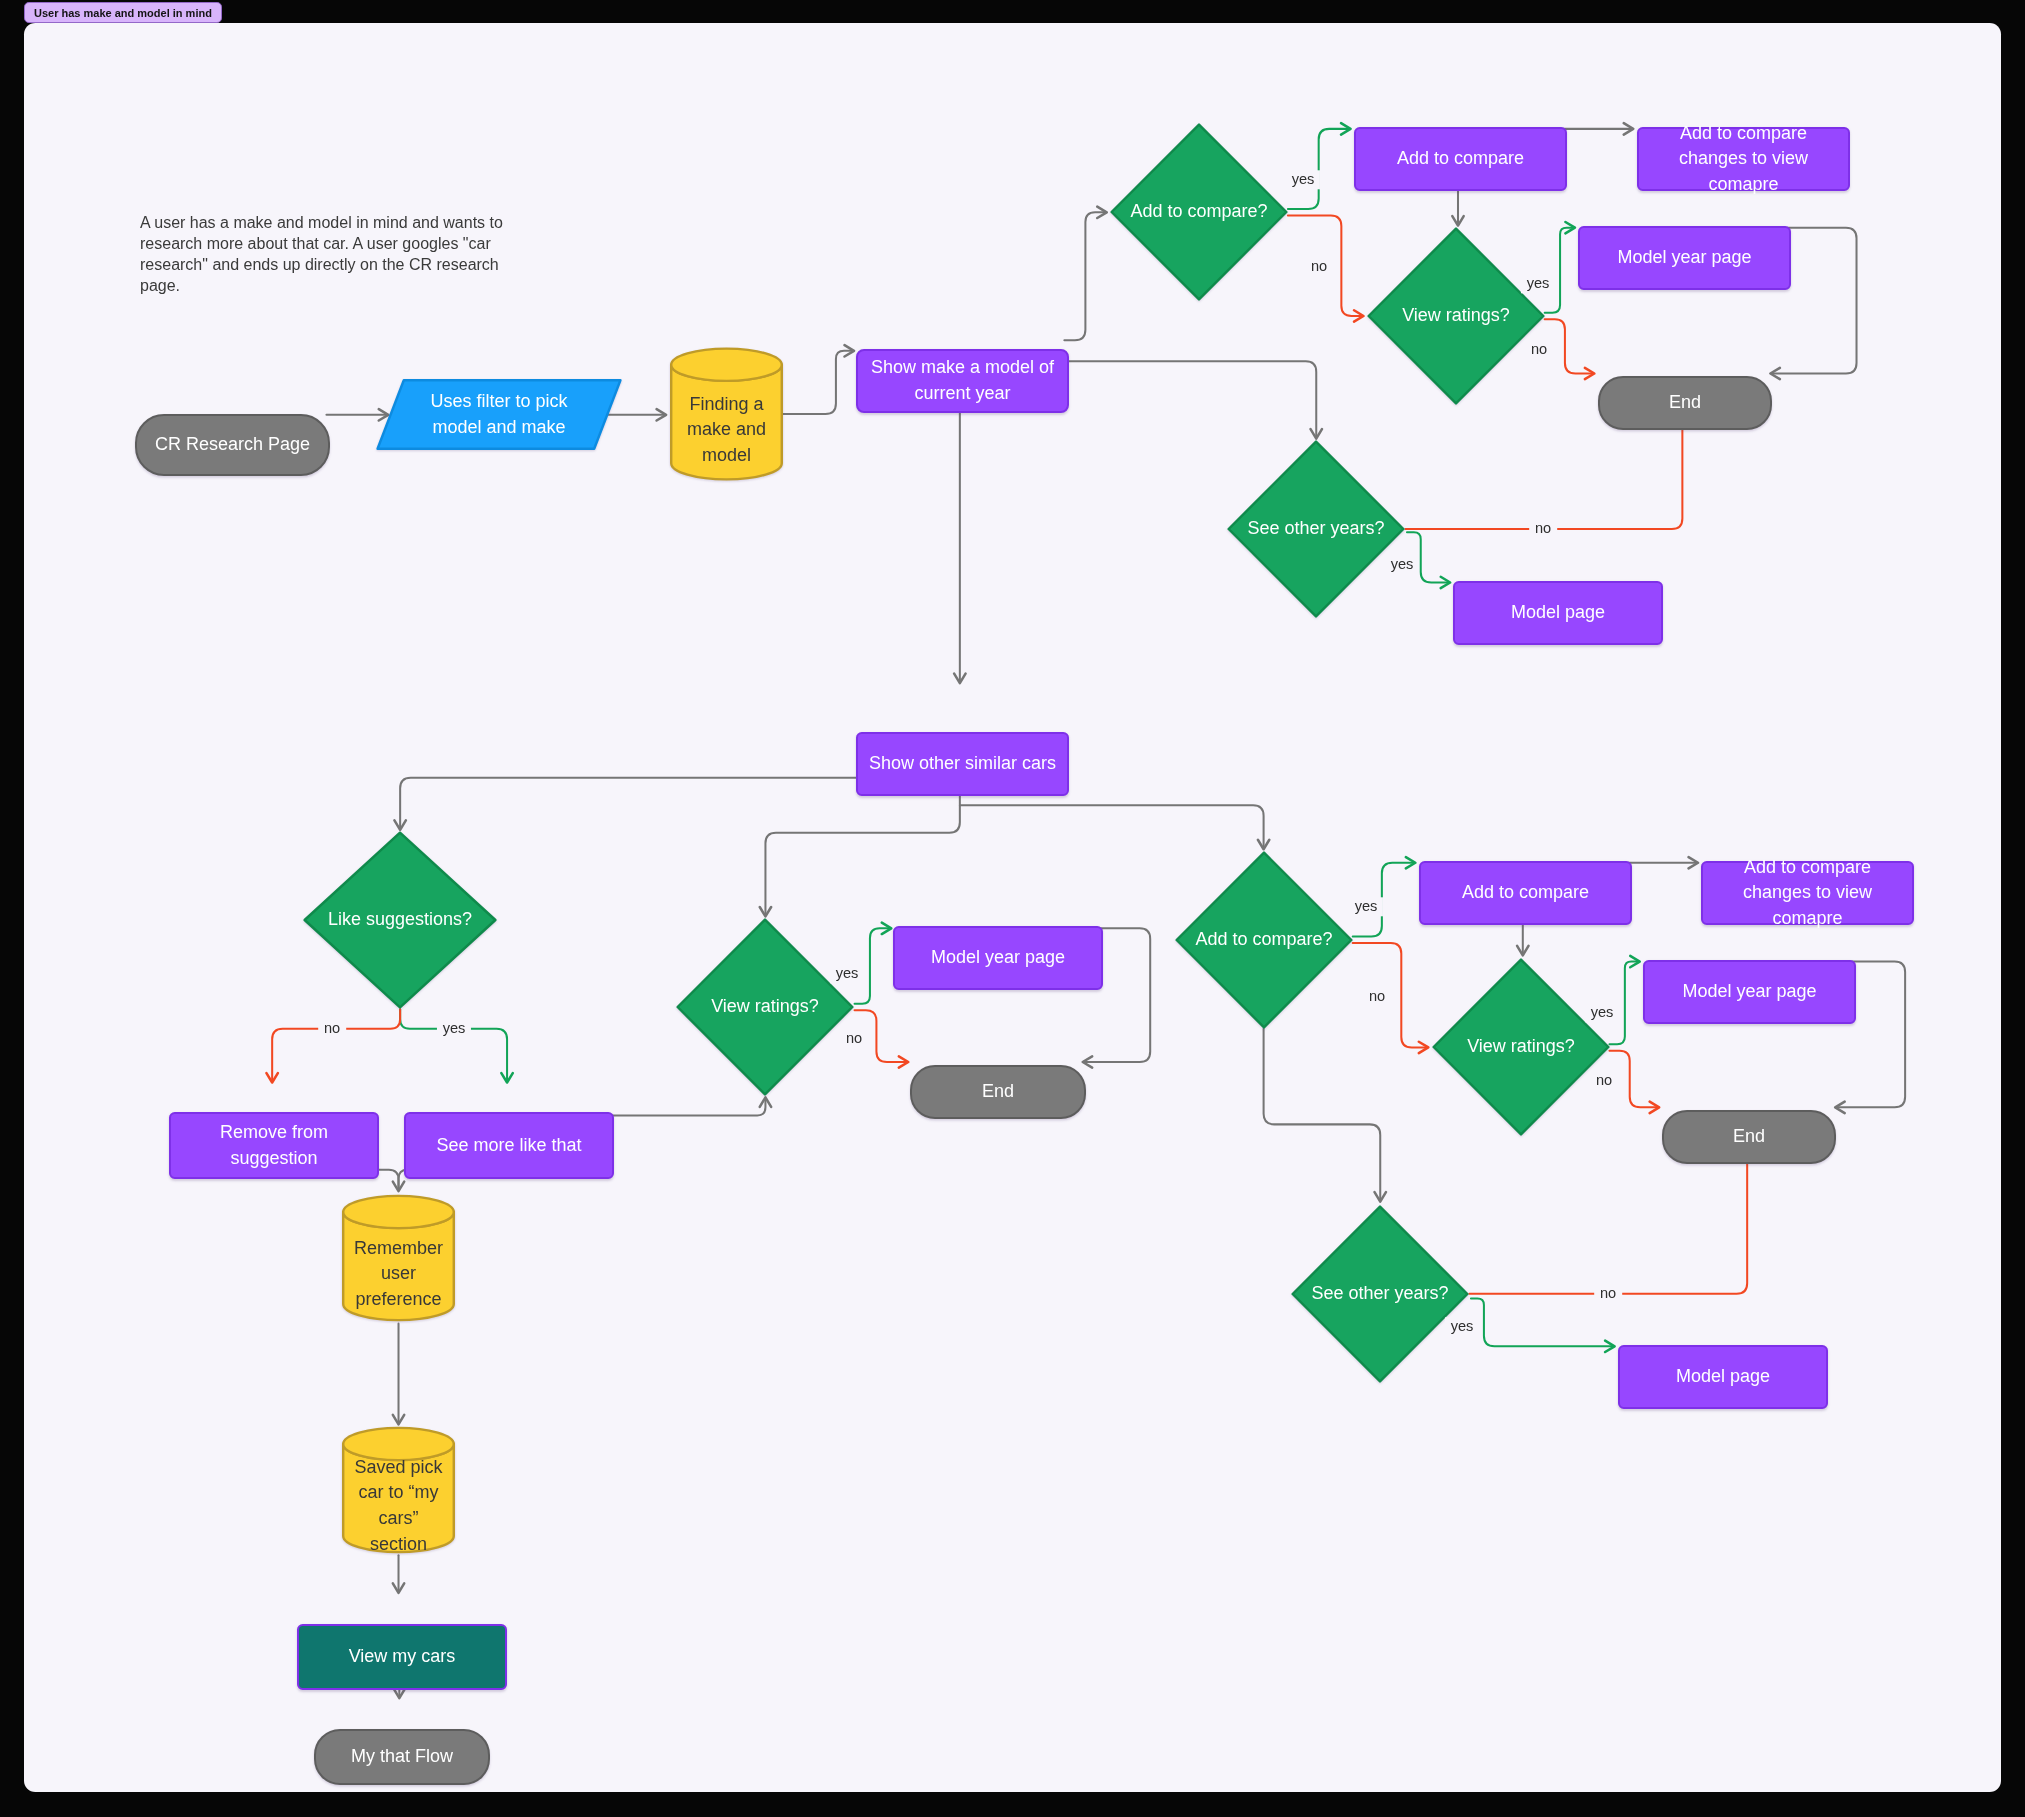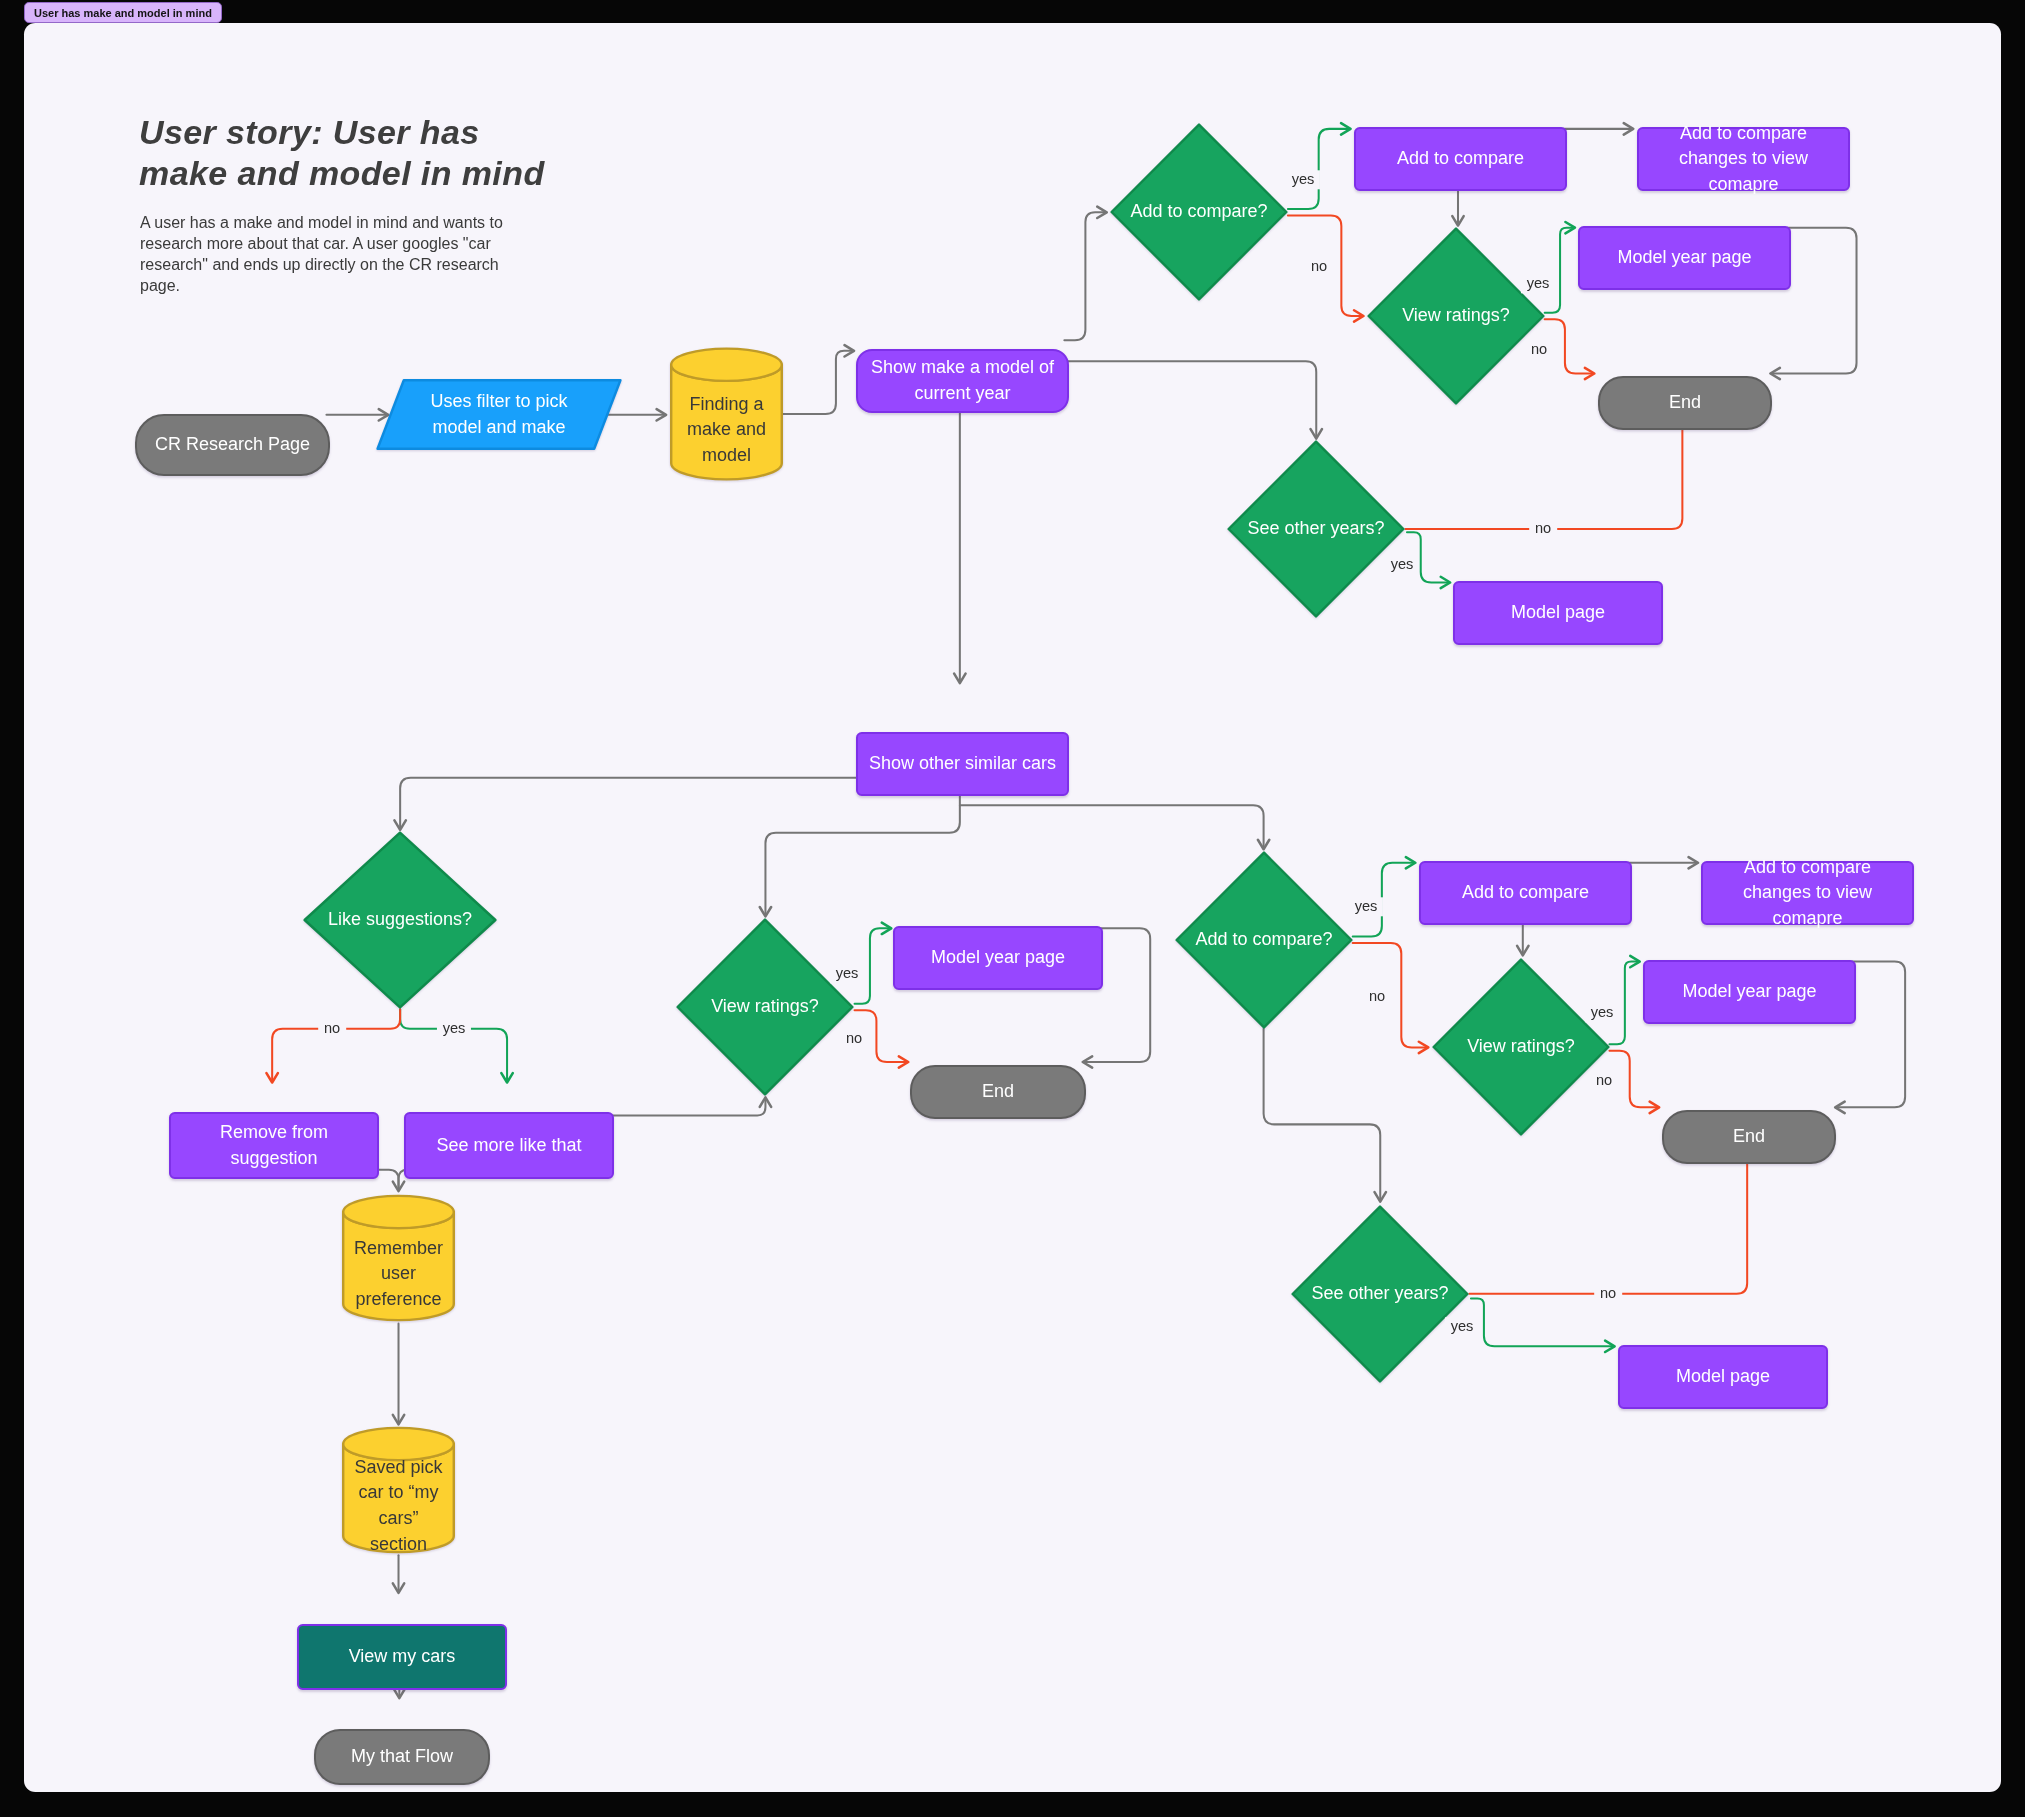--- a/index.html
+++ b/index.html
@@ -49,21 +49,20 @@
 </head>
 <body style="background: rgb(6, 6, 6);">
 
 <div class="canvas" style="background: rgb(247, 245, 251);"></div>
 
 <div class="tab" style="background: rgb(216, 180, 251); border: 1.2px solid rgb(148, 104, 201);">
   <span>User has make and model in mind</span>
 </div>
 
 <div class="layer">
-  <h1 class="story-title"><span>User story: User has</span><br><span>make and model in mind</span></h1>
   <p class="story-desc">A user has a make and model in mind and wants to research more about that car. A user googles "car research" and ends up directly on the CR research page.</p>
 </div>
 
 <svg id="edges" width="2025" height="1817" viewBox="0 0 2500 2243">
     <defs>
       <marker id="arrow-gray" viewBox="0 0 12 12" refX="8" refY="6" markerWidth="7.5" markerHeight="7.5" orient="auto-start-reverse">
         <path d="M2 1.5 L9.5 6 L2 10.5" fill="none" stroke="#757575" stroke-width="2" stroke-linecap="round" stroke-linejoin="round"></path>
       </marker>
       <marker id="arrow-green" viewBox="0 0 12 12" refX="8" refY="6" markerWidth="7.5" markerHeight="7.5" orient="auto-start-reverse">
         <path d="M2 1.5 L9.5 6 L2 10.5" fill="none" stroke="#12a457" stroke-width="2" stroke-linecap="round" stroke-linejoin="round"></path>
@@ -123,21 +122,21 @@
         <ellipse cx="70" cy="22" rx="68.5" ry="20" fill="#fcd02f" stroke="#bf9b28" stroke-width="3" stroke-linejoin="round"></ellipse>
       </svg>
       <div class="node-label" style="color: rgb(56, 56, 56);">Finding a make and model</div>
     </div>
     <div class="node parallelogram" style="left: 376px; top: 379px; width: 246px; height: 71px;">
       <svg width="246" height="71" viewBox="0 0 304 88">
         <polygon points="34,1.5 302.5,1.5 270,86.5 1.5,86.5" fill="#18a0fb" stroke="#0d8be0" stroke-width="3" stroke-linejoin="round"></polygon>
       </svg>
       <div class="node-label" style="color: rgb(255, 255, 255);">Uses filter to pick model and make</div>
     </div>
-    <div class="node rect" style="left: 856px; top: 321px; width: 209px; height: 60px; background: rgb(151, 71, 255); border: 2px solid rgb(126, 48, 232); border-radius: 16px;">
+    <div class="node rect" style="left: 856px; top: 321px; width: 209px; height: 60px; background: rgb(151, 71, 255); border: 2px solid rgb(126, 48, 232); border-radius: 8px;">
       <div class="node-label" style="color: rgb(255, 255, 255);">Show make a model of current year</div>
     </div>
     <div class="node diamond" style="left: 1110px; top: 123px; width: 178px; height: 178px;">
       <svg width="178" height="178" viewBox="0 0 220 220">
         <polygon points="110,2 218,110 110,218 2,110" fill="#17a45f" stroke="#0f8a4b" stroke-width="3" stroke-linejoin="round"></polygon>
       </svg>
       <div class="node-label" style="color: rgb(255, 255, 255);">Add to compare?</div>
     </div>
     <div class="node rect" style="left: 1354px; top: 99px; width: 209px; height: 60px; background: rgb(151, 71, 255); border: 2px solid rgb(126, 48, 232); border-radius: 5.7px;">
       <div class="node-label" style="color: rgb(255, 255, 255);">Add to compare</div>

